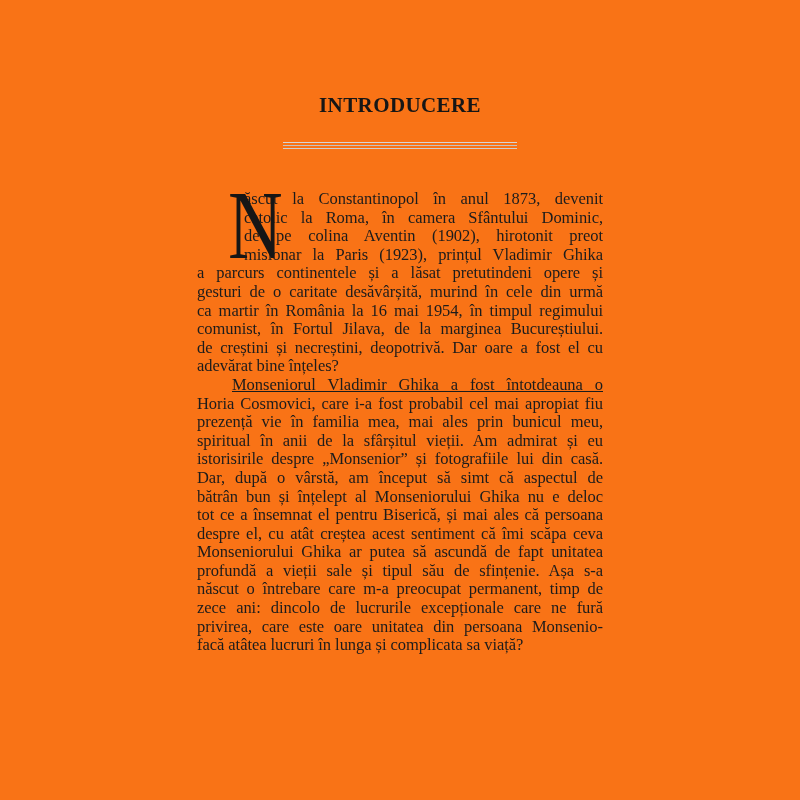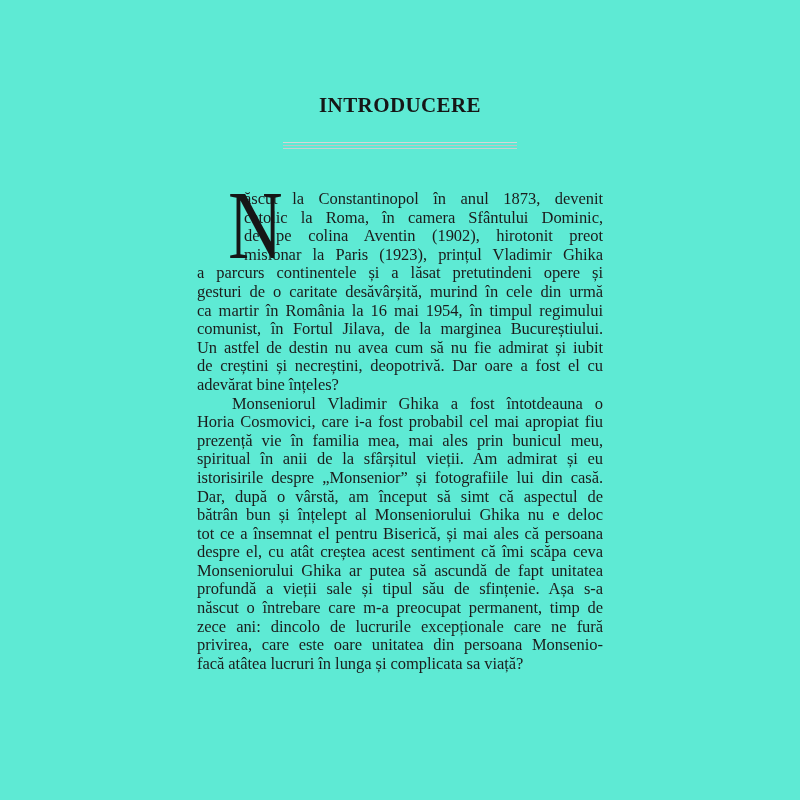--- a/index.html
+++ b/index.html
@@ -1,20 +1,20 @@
 <!DOCTYPE html>
 <html lang="ro"><head>
 <meta charset="utf-8">
 <style>
   html, body { margin: 0; padding: 0; background: #ffffff; }
   .page {
     position: relative;
     width: 800px;
     height: 800px;
-    background: #5eead4;
+    background: #f97316;
     font-family: "Liberation Serif", serif;
     color: #1c1c1c;
     overflow: hidden;
   }
   .chapter-title {
     position: absolute;
     top: 93px;
     left: 0;
     width: 800px;
     margin: 0;
@@ -54,21 +54,21 @@
     transform-origin: 0 0;
     color: #161616;
   }
   .line {
     text-align: justify;
     text-align-last: justify;
     white-space: normal;
   }
   .line:last-child { text-align-last: left; }
   .para-1 .lines .line:nth-child(-n+4) { margin-left: 47px; }
-  .para-2 .lines .line:first-child { text-indent: 35px; }
+  .para-2 .lines .line:first-child { text-indent: 35px; text-decoration: underline; }
 </style>
 </head>
 <body>
 
 <div class="page">
 
   <h1 class="chapter-title">INTRODUCERE</h1>
 
   <div class="rule">
     <div class="rl"></div>
@@ -82,21 +82,20 @@
       <span class="dropcap">N</span>
       <div class="lines">
           <div class="line">ăscut la Constantinopol în anul 1873, devenit</div>
           <div class="line">catolic la Roma, în camera Sfântului Dominic,</div>
           <div class="line">de pe colina Aventin (1902), hirotonit preot</div>
           <div class="line">misionar la Paris (1923), prințul Vladimir Ghika</div>
           <div class="line">a parcurs continentele și a lăsat pretutindeni opere și</div>
           <div class="line">gesturi de o caritate desăvârșită, murind în cele din urmă</div>
           <div class="line">ca martir în România la 16 mai 1954, în timpul regimului</div>
           <div class="line">comunist, în Fortul Jilava, de la marginea Bucureștiului.</div>
-          <div class="line">Un astfel de destin nu avea cum să nu fie admirat și iubit</div>
           <div class="line">de creștini și necreștini, deopotrivă. Dar oare a fost el cu</div>
           <div class="line">adevărat bine înțeles?</div>
         </div>
     </div>
 
     <div class="para para-2">
       <div class="lines">
           <div class="line">Monseniorul Vladimir Ghika a fost întotdeauna o</div>
           <div class="line">Horia Cosmovici, care i-a fost probabil cel mai apropiat fiu</div>
           <div class="line">prezență vie în familia mea, mai ales prin bunicul meu,</div>

